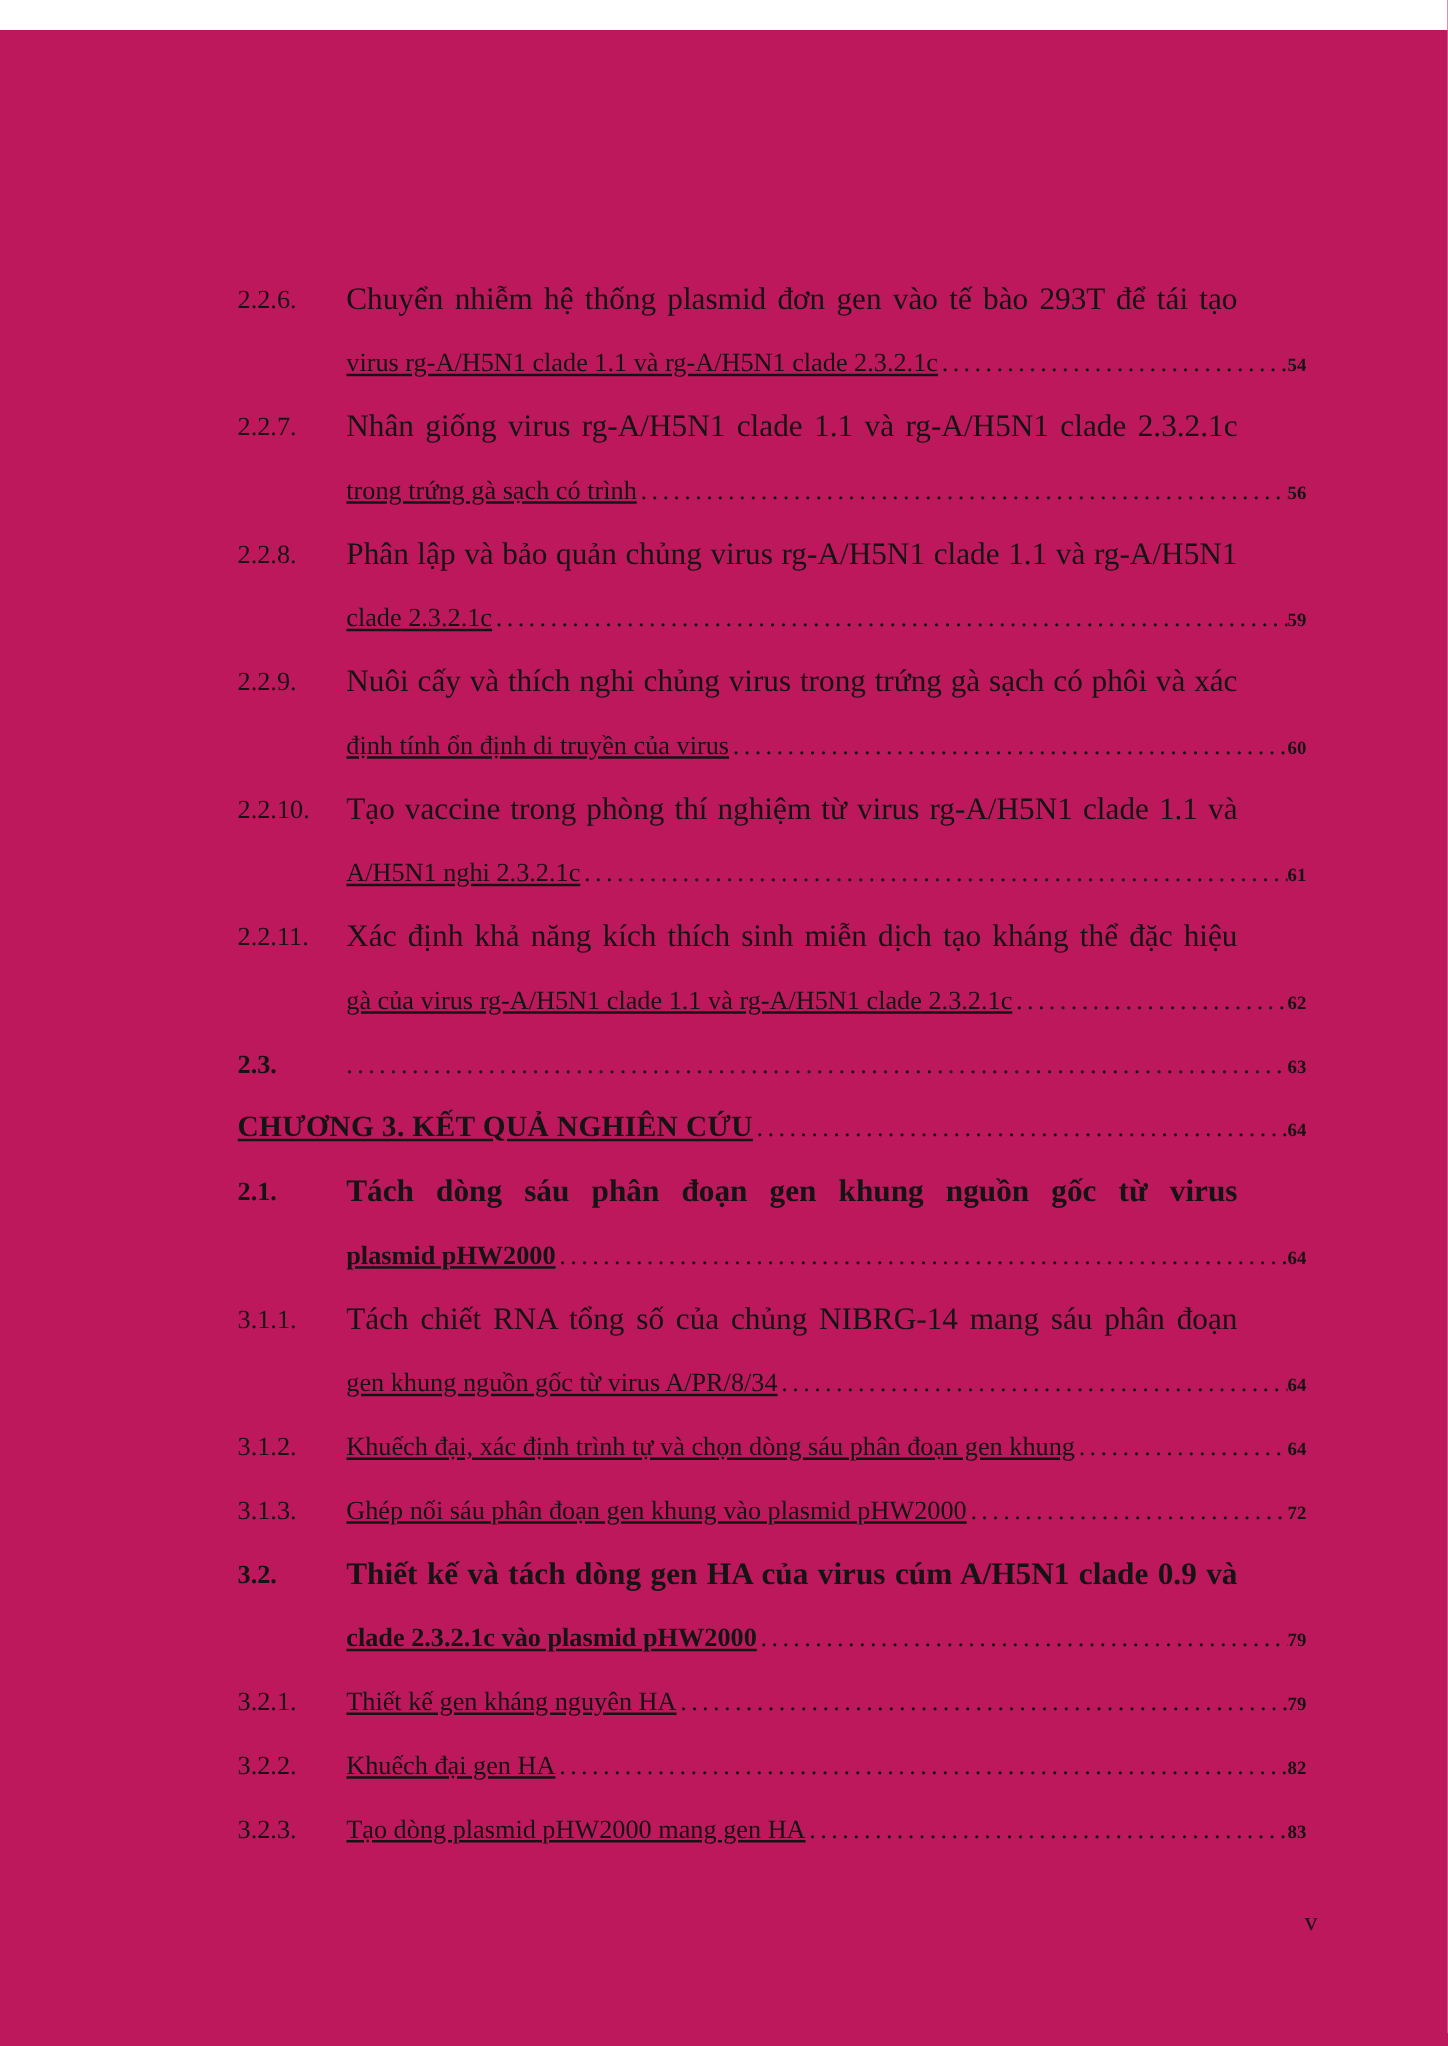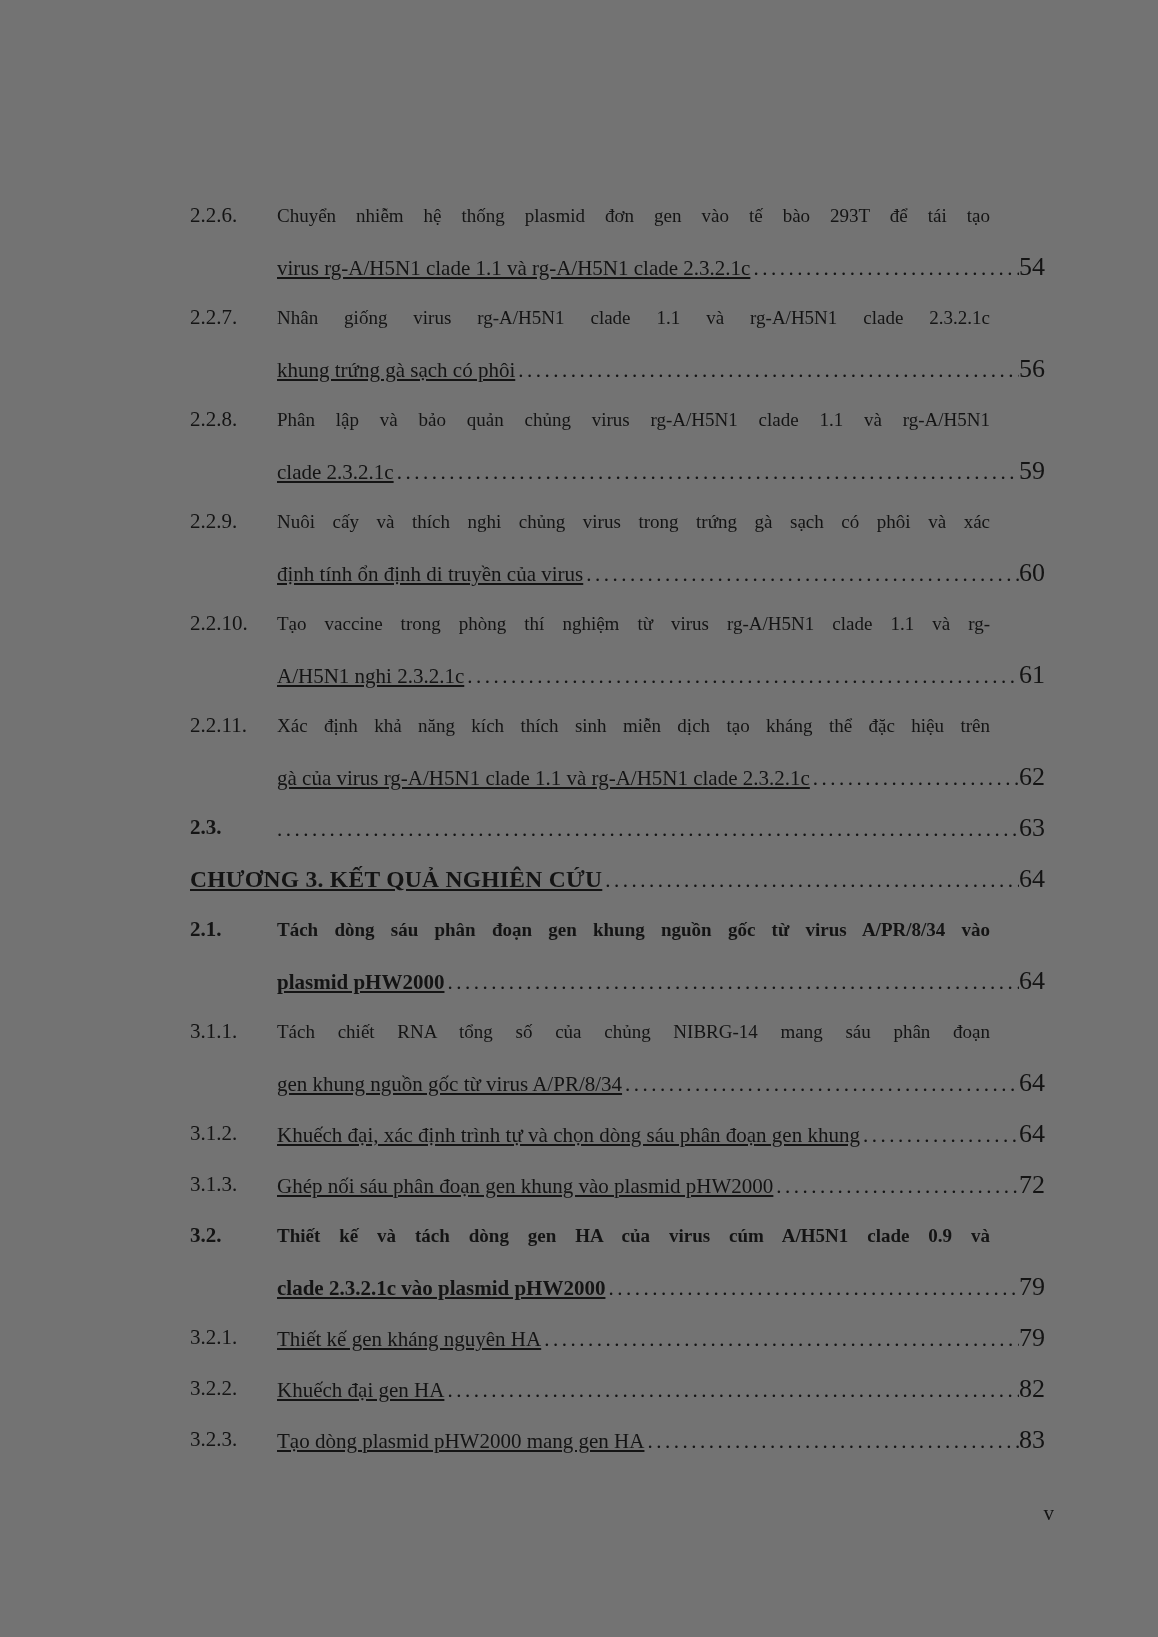--- a/index.html
+++ b/index.html
@@ -7,21 +7,22 @@
   body {
     background: #ffffff;
     color: #141414;
     font-family: "Liberation Serif", "DejaVu Serif", serif;
     position: relative;
     overflow: hidden;
   }
   .page {
     position: absolute;
     inset: 0;
-    background: #737373;
+    background: #be185d;
+    margin-top: 24px;
   }
   .toc {
     position: absolute;
     left: 190px;
     top: 190px;
     width: 855px;
   }
   .toc-entry {
     position: relative;
     padding-left: 87px;
@@ -32,21 +33,21 @@
     position: absolute;
     left: 0;
     top: 0;
     height: 51px;
     line-height: 51px;
     font-size: 21px;
     white-space: nowrap;
   }
   .toc-line {
     line-height: 51px;
-    font-size: 19px;
+    font-size: 25px;
   }
   .justified {
     text-align: justify;
     text-align-last: justify;
     width: 713px;
     height: 51px;
     overflow: hidden;
   }
   .toc-lastline {
     display: flex;
@@ -68,22 +69,22 @@
     min-width: 8px;
     font-weight: normal;
   }
   .toc-dots::after {
     content: "................................................................................................................................................";
     letter-spacing: 3.5px;
     font-size: 21px;
   }
   .toc-page {
     white-space: nowrap;
-    font-weight: normal;
-    font-size: 26px;
+    font-weight: bold;
+    font-size: 15px;
   }
   .bold .toc-number,
   .bold .toc-line,
   .bold .toc-line-text { font-weight: bold; }
   .chapter .toc-line-text {
     font-size: 23.5px;
     letter-spacing: 0.3px;
   }
   .footer-page {
     position: absolute;
@@ -107,21 +108,21 @@
             <span class="toc-dots"></span>
             <span class="toc-page">54</span>
           </div>
         </div>
       </div>
       <div class="toc-entry">
         <span class="toc-number">2.2.7.</span>
         <div class="toc-text">
           <div class="toc-line justified">Nhân giống virus rg-A/H5N1 clade 1.1 và rg-A/H5N1 clade 2.3.2.1c</div>
           <div class="toc-lastline">
-            <span class="toc-line-text">khung trứng gà sạch có phôi</span>
+            <span class="toc-line-text">trong trứng gà sạch có trình</span>
             <span class="toc-dots"></span>
             <span class="toc-page">56</span>
           </div>
         </div>
       </div>
       <div class="toc-entry">
         <span class="toc-number">2.2.8.</span>
         <div class="toc-text">
           <div class="toc-line justified">Phân lập và bảo quản chủng virus rg-A/H5N1 clade 1.1 và rg-A/H5N1</div>
           <div class="toc-lastline">

